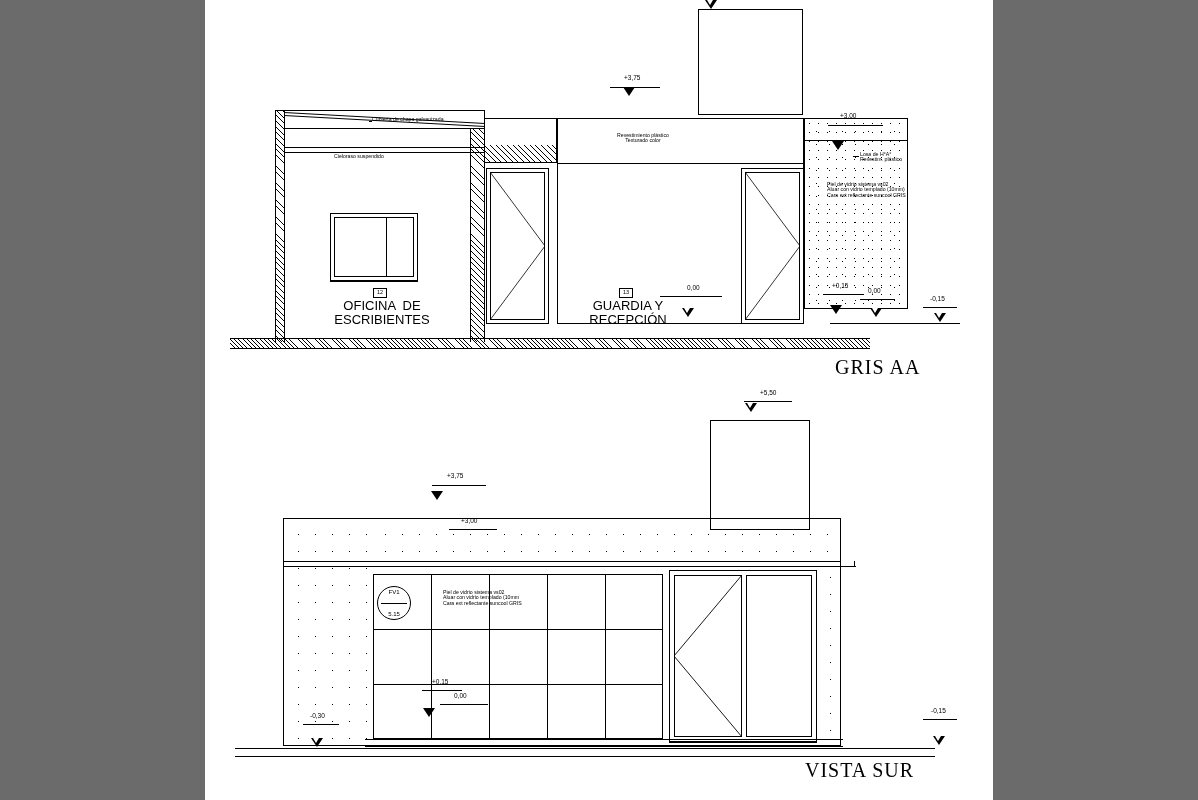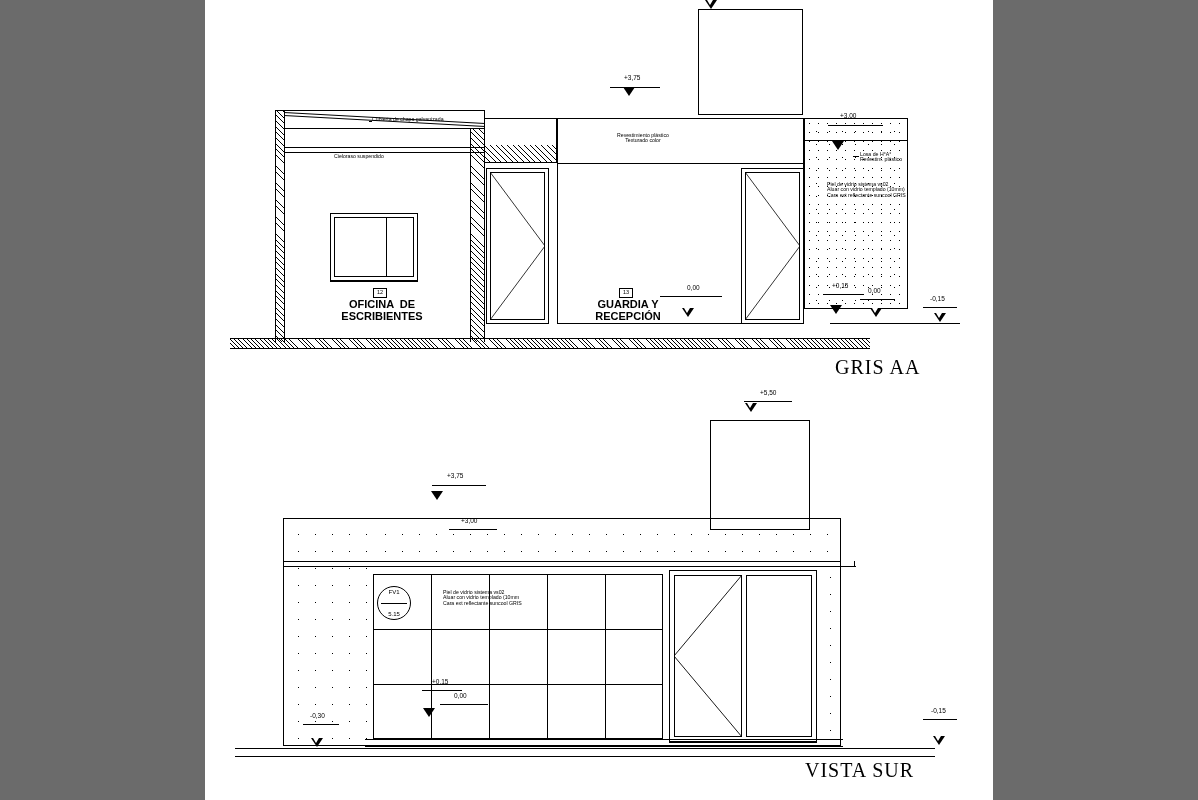--- a/index.html
+++ b/index.html
@@ -25,21 +25,21 @@
   .ln { position: absolute; background: #000; }
   .txt {
     position: absolute;
     color: #000;
     white-space: pre;
     font-family: "Liberation Sans", sans-serif;
     line-height: 1.05;
   }
   .tiny { font-size: 5.2px; }
   .small { font-size: 6.5px; }
-  .med { font-size: 11px; font-weight: bold; }
+  .med { font-size: 13px; }
   .ttl { font-size: 20px; letter-spacing: 1px; font-family: "Liberation Serif", serif; }
   .box {
     position: absolute;
     border: 1px solid #000;
     box-sizing: border-box;
   }
   .boxthin {
     position: absolute;
     border: 0.7px solid #000;
     box-sizing: border-box;

